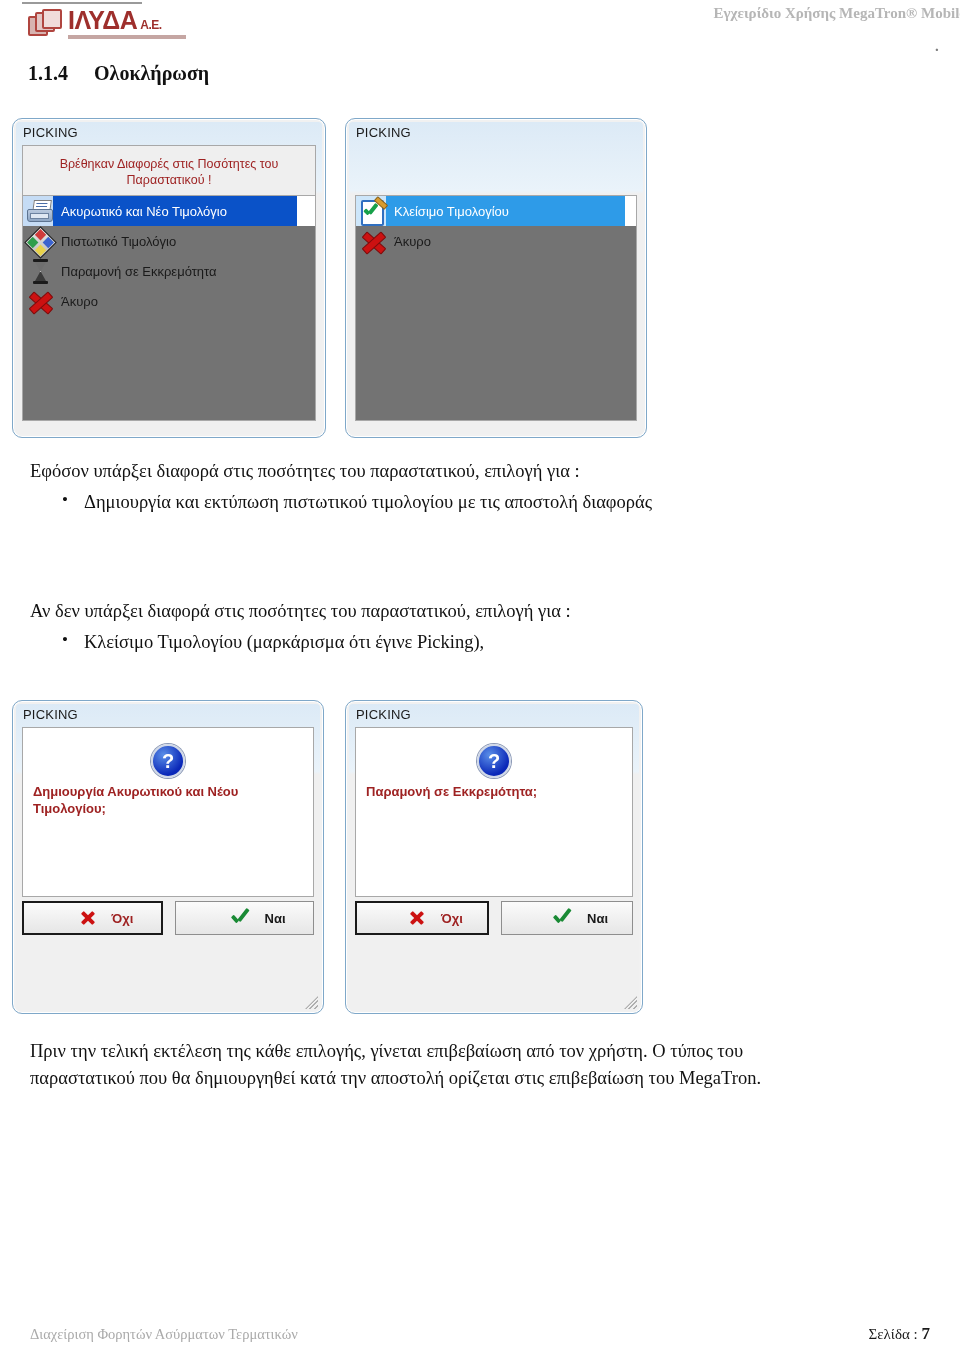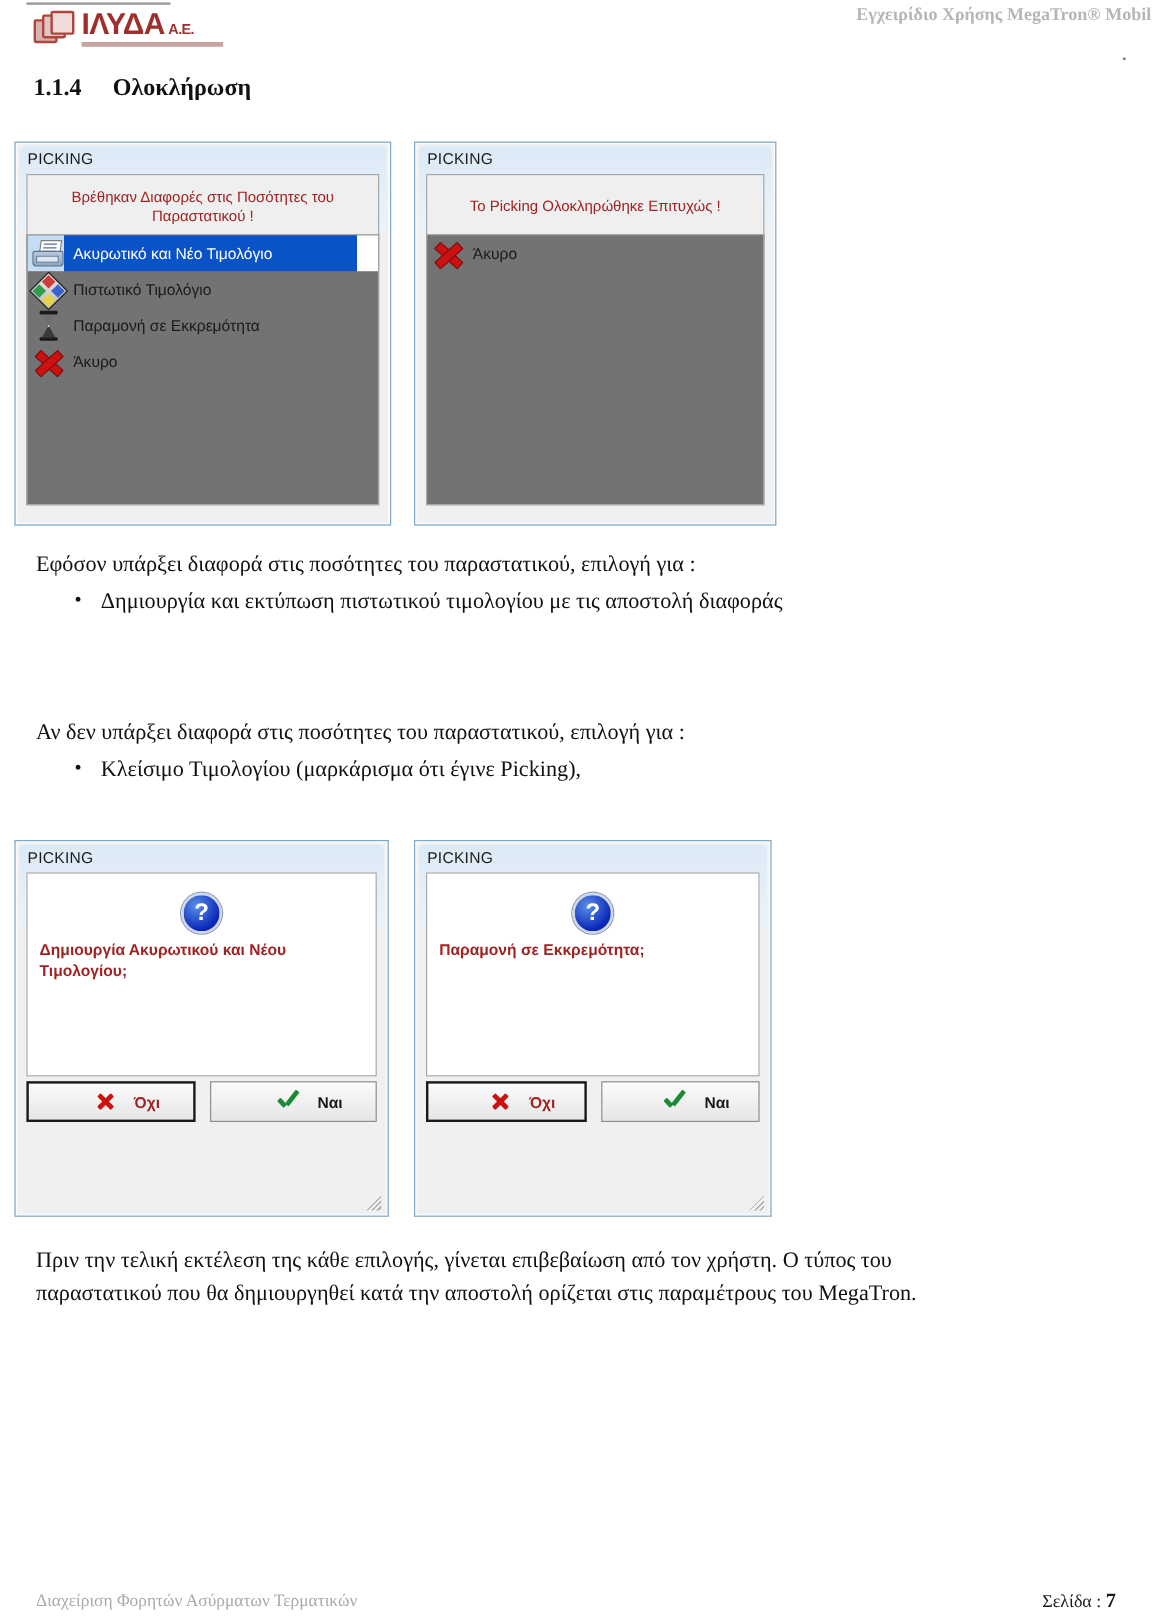--- a/index.html
+++ b/index.html
@@ -29,21 +29,21 @@
   .hdr-dot{position:absolute;left:929px;top:38px;font-size:15px;color:#7d7d7d;font-weight:bold;}
 
   
   .sec-head{position:absolute;left:28px;top:62px;font-weight:bold;font-size:20px;color:#111;
     display:flex;gap:26px;align-items:baseline;}
   .sec-num{}
   .sec-title{}
 
   
   .dlg{position:absolute;background:#f1f1f1;
-     border:1px solid #7fa8c9;border-radius:0;
+     border:1px solid #7fa8c9;border-radius:10px;
      box-shadow:0 0 0 1px #ffffff inset;
      font-family:"Liberation Sans",sans-serif;}
   .dlg-frame{position:absolute;inset:3px;background:#eef0f1;border-radius:4px;
      background:linear-gradient(180deg,#dceaf6 0%,#eaf3fa 22%,#f0f0f0 23%,#f0f0f0 100%);}
   .dlg-title{position:absolute;left:10px;top:6px;font-size:13px;color:#1a1a1a;
      font-family:"Liberation Sans",sans-serif;letter-spacing:0.2px;}
 
   
   .dlg-msg{position:absolute;left:9px;top:26px;right:9px;
      background:#efefef;border:1px solid #a8a8a8;
@@ -223,23 +223,35 @@
       </span>
       <span class="lbl">Άκυρο</span>
     </div>
   </div>
 </div>
 
 <div class="dlg" style="left:345px;top:118px;width:300px;height:318px;">
   <div class="dlg-frame"></div>
   <div class="dlg-title">PICKING</div>
 
-  <div class="dlg-msg" style="height:42px;display:flex;align-items:center;justify-content:center;">Το Picking Ολοκληρώθηκε Επιτυχώς !</div>
 
   <div class="dlg-list" style="top:76px;height:224px;">
+    <div class="li sel" style="background:linear-gradient(90deg,#cde6fa 0 30px,#2e9be8 30px 96%,#ffffff 96%);">
+      <span class="ico">
+        <span class="ico-check-doc">
+          <span class="sheet"></span>
+          <span class="tick">
+              <i></i>
+              <i></i>
+            </span>
+          <span class="pen"></span>
+        </span>
+      </span>
+      <span class="lbl">Κλείσιμο Τιμολογίου</span>
+    </div>
 
     <div class="li">
       <span class="ico">
         <span class="ico-x">
             <b></b>
             <b></b>
           </span>
       </span>
       <span class="lbl">Άκυρο</span>
     </div>
@@ -315,19 +327,19 @@
           <i></i>
         </span>
       <span class="blbl">Ναι</span>
     </div>
   </div>
   <div class="grip"></div>
 </div>
 
 <div class="para" style="left:30px;top:1038px;width:900px;">
   <div>Πριν την τελική εκτέλεση της κάθε επιλογής, γίνεται επιβεβαίωση από τον χρήστη. Ο τύπος του</div>
-  <div>παραστατικού που θα δημιουργηθεί κατά την αποστολή ορίζεται στις παραμέτρους του MegaTron.</div>
+  <div>παραστατικού που θα δημιουργηθεί κατά την αποστολή ορίζεται στις επιβεβαίωση του MegaTron.</div>
 </div>
 
 <div class="foot-left">Διαχείριση Φορητών Ασύρματων Τερματικών</div>
 <div class="foot-right">
   <span>Σελίδα : </span><b>7</b>
 </div>
 
 </body></html>

